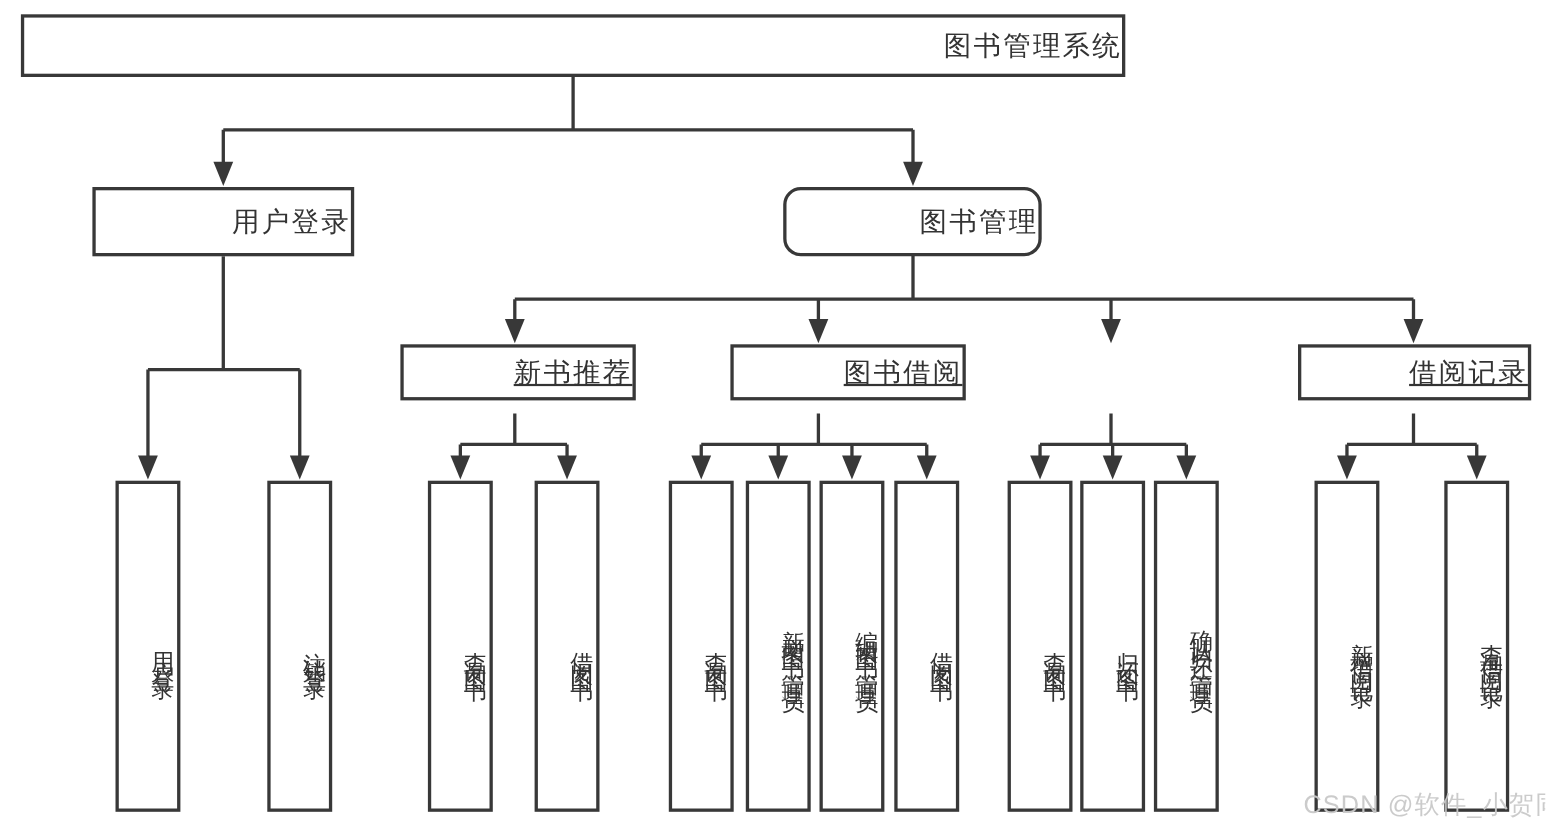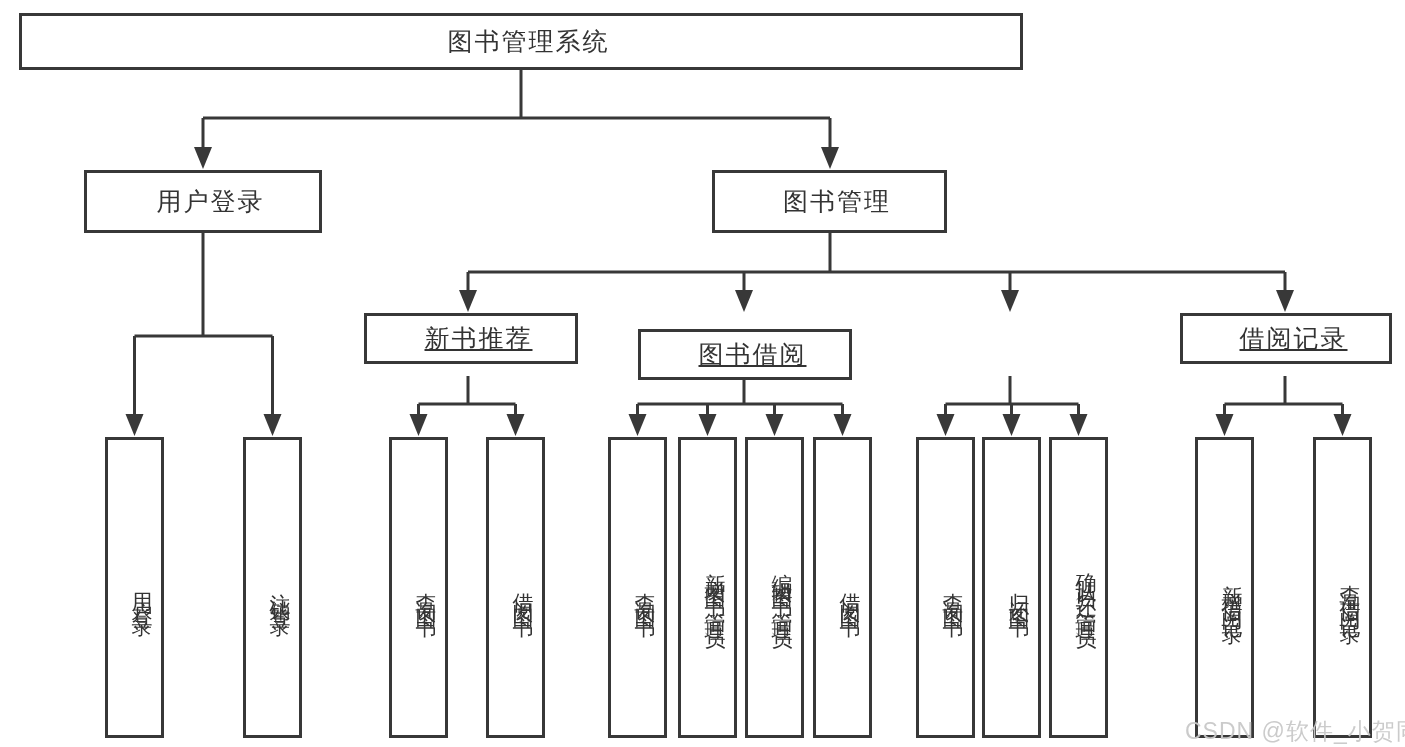--- a/index.html
+++ b/index.html
@@ -31,21 +31,21 @@
     fill: #383838;
     stroke: none;
   }
   .box {
     position: absolute;
     box-sizing: border-box;
     background: #ffffff;
     border: 3px solid #383838;
     display: flex;
     align-items: center;
-    justify-content: center;
+    justify-content: flex-end;
     z-index: 2;
     padding-left: 15px;
   }
   .h-label {
     font-size: 25px;
     letter-spacing: 2px;
     color: #333333;
     white-space: nowrap;
   }
   .v-label {
@@ -53,24 +53,24 @@
     text-orientation: mixed;
     font-size: 21px;
     letter-spacing: 8px;
     padding-top: 8px;
     color: #333333;
     white-space: nowrap;
   }
   
   .n-root    { left: 19px;  top: 13px;  width: 1004px; height: 57px; }
   .n-user    { left: 84px;  top: 170px; width: 238px;  height: 63px; }
-  .n-mgmt    { left: 712px; top: 170px; width: 235px;  height: 63px; }
+  .n-mgmt    { left: 712px; top: 170px; width: 235px;  height: 63px; border-radius: 16px; }
   .n-l3      { top: 313px; width: 214px; height: 51px; text-decoration: underline; }
   .n-newbook { left: 364px; }
-  .n-borrow  { left: 638px; margin-top: 16px; }
+  .n-borrow  { left: 664px; }
   .n-current { left: 904px; }
   .n-records { left: 1180px; width: 212px; }
   .leaf      { top: 437px; width: 59px; height: 301px; }
   .lf-1  { left: 105px; }
   .lf-2  { left: 243px; }
   .lf-3  { left: 389px; }
   .lf-4  { left: 486px; }
   .lf-5  { left: 608px; }
   .lf-6  { left: 678px; }
   .lf-7  { left: 745px; }

